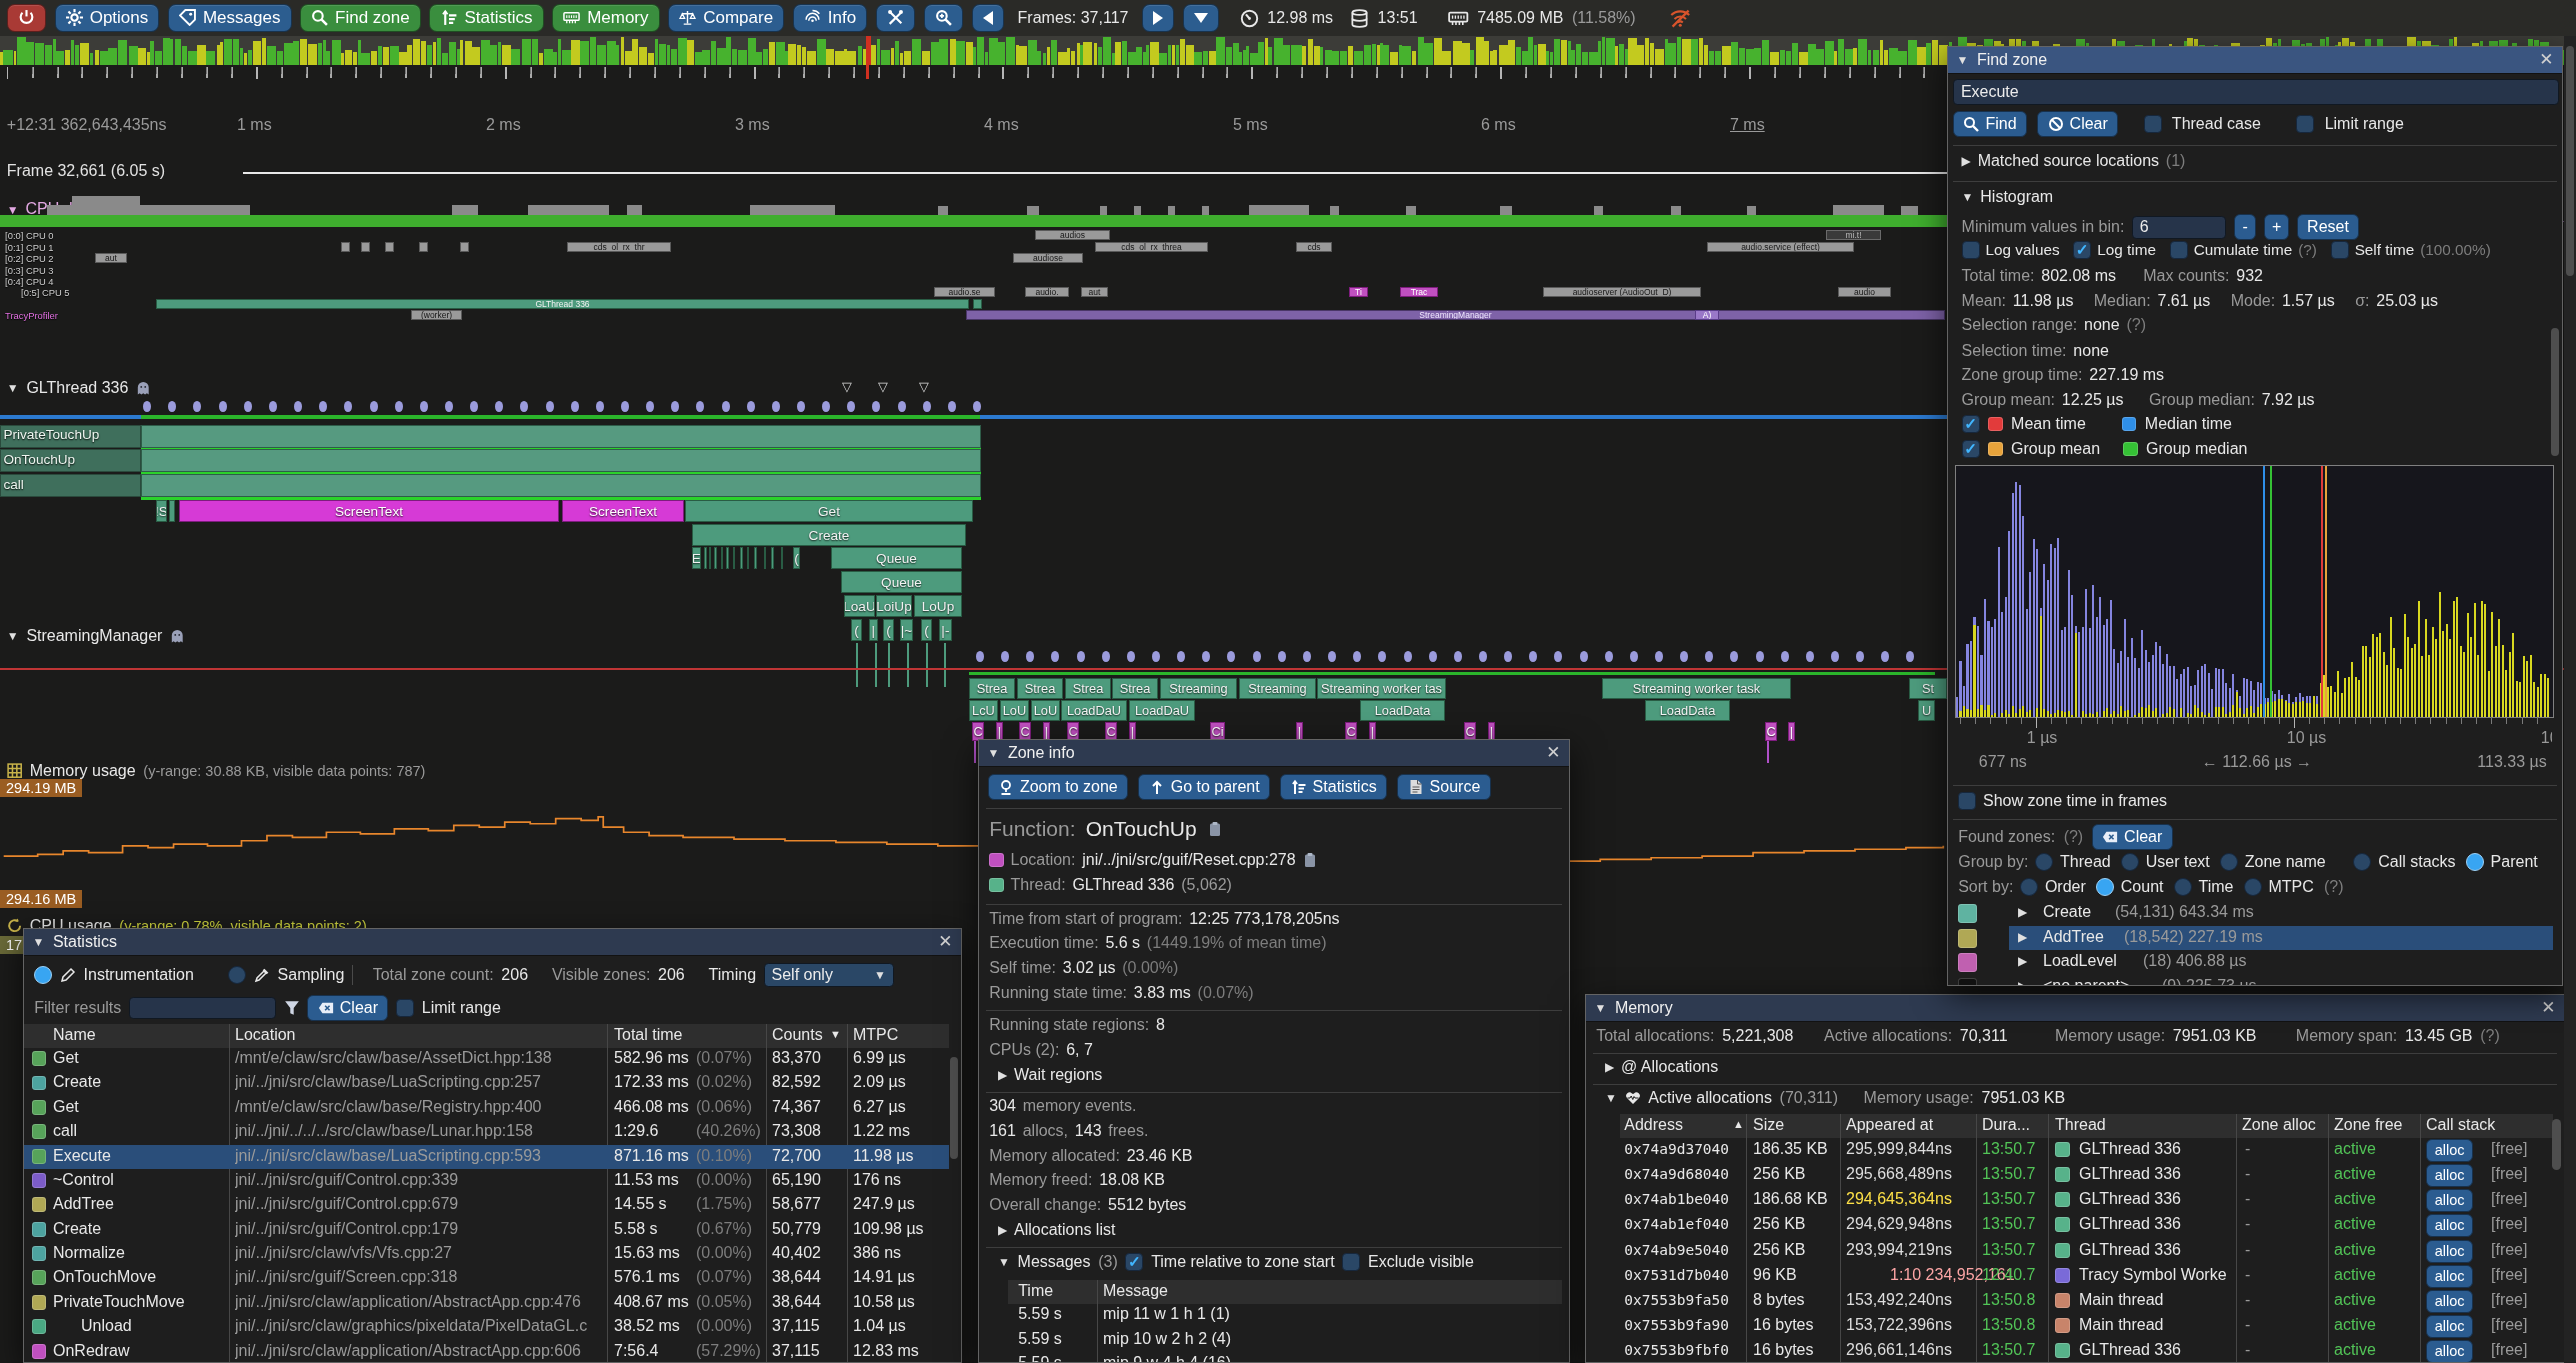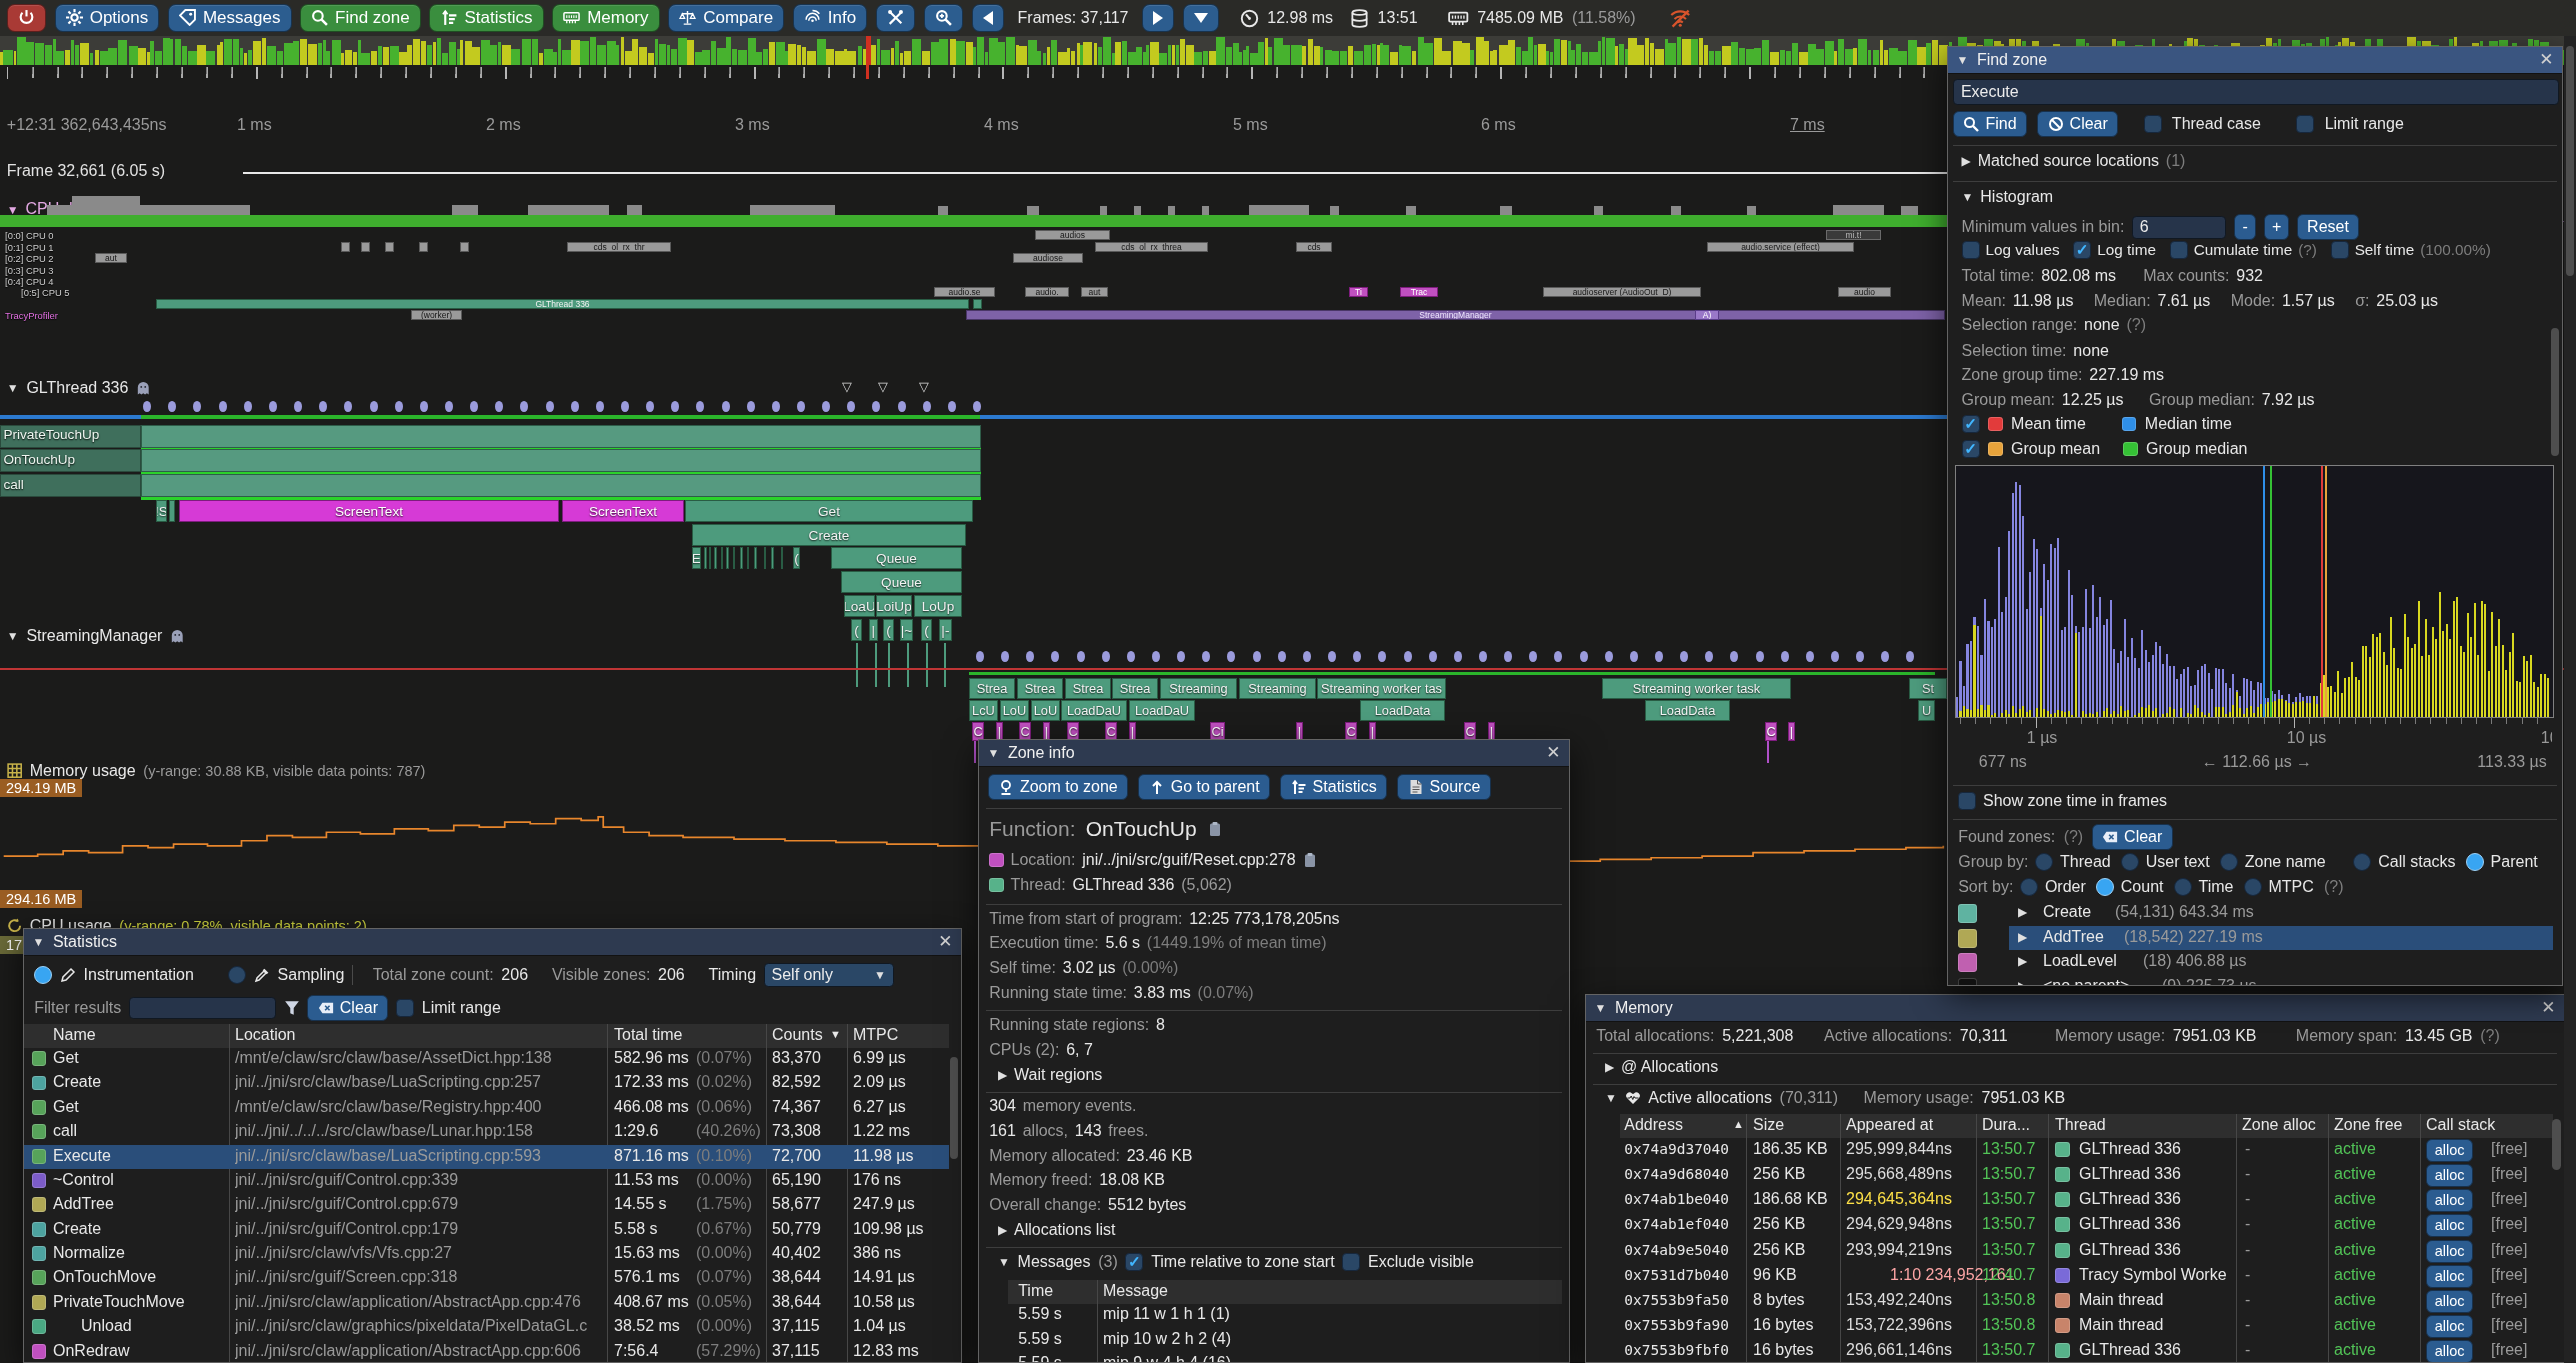--- a/index.html
+++ b/index.html
@@ -764,21 +764,21 @@
       <div style="position: absolute; left: 2496px; top: 31px; width: 1.7px; height: 12px; background: rgb(181, 181, 181);"></div>
       <div style="position: absolute; left: 2521px; top: 31px; width: 0.9px; height: 6.8px; background: rgb(120, 120, 120);"></div>
       <div style="position: absolute; left: 2546px; top: 31px; width: 0.9px; height: 6.8px; background: rgb(120, 120, 120);"></div>
       <div class="dim" style="position: absolute; left: 6.8px; top: 80px;">+12:31 362,643,435ns</div>
       <div class="dim" style="position: absolute; left: 237px; top: 80px;">1 ms</div>
       <div class="dim" style="position: absolute; left: 486px; top: 80px;">2 ms</div>
       <div class="dim" style="position: absolute; left: 735px; top: 80px;">3 ms</div>
       <div class="dim" style="position: absolute; left: 984px; top: 80px;">4 ms</div>
       <div class="dim" style="position: absolute; left: 1233px; top: 80px;">5 ms</div>
       <div class="dim" style="position: absolute; left: 1481px; top: 80px;">6 ms</div>
-      <div class="dim" style="position: absolute; left: 1790px; top: 80px; text-decoration: underline;">7 ms</div>
+      <div class="dim" style="position: absolute; left: 1730px; top: 80px; text-decoration: underline;">7 ms</div>
       <div style="position: absolute; left: 6.8px; top: 126px; color: rgb(226, 226, 226);">Frame 32,661 (6.05 s)</div>
       <div style="position: absolute; left: 243px; top: 136px; width: 2320px; height: 1.7px; background: rgb(232, 232, 232);"></div>
       <div style="position: absolute; left: 6.8px; top: 164px; color: rgb(226, 168, 226);"><span class="tri" style="color: rgb(226, 168, 226); margin-right: 6.8px;">▼</span><span>CPU data</span></div>
       <div style="position: absolute; left: 0px; top: 185px; width: 2566px; height: 0.9px; background: rgb(122, 93, 138);"></div>
       <div style="position: absolute; left: 0px; top: 179px; width: 1947px; height: 12px; background: rgb(63, 174, 46);"></div>
       <div style="position: absolute; left: 47px; top: 169px; width: 203px; height: 10.2px; background: rgb(138, 138, 138);"></div>
       <div style="position: absolute; left: 72px; top: 160px; width: 68px; height: 19px; background: rgb(138, 138, 138);"></div>
       <div style="position: absolute; left: 452px; top: 169px; width: 25.6px; height: 10.2px; background: rgb(138, 138, 138);"></div>
       <div style="position: absolute; left: 528px; top: 169px; width: 81px; height: 10.2px; background: rgb(138, 138, 138);"></div>
       <div style="position: absolute; left: 627px; top: 169px; width: 15.3px; height: 10.2px; background: rgb(138, 138, 138);"></div>

